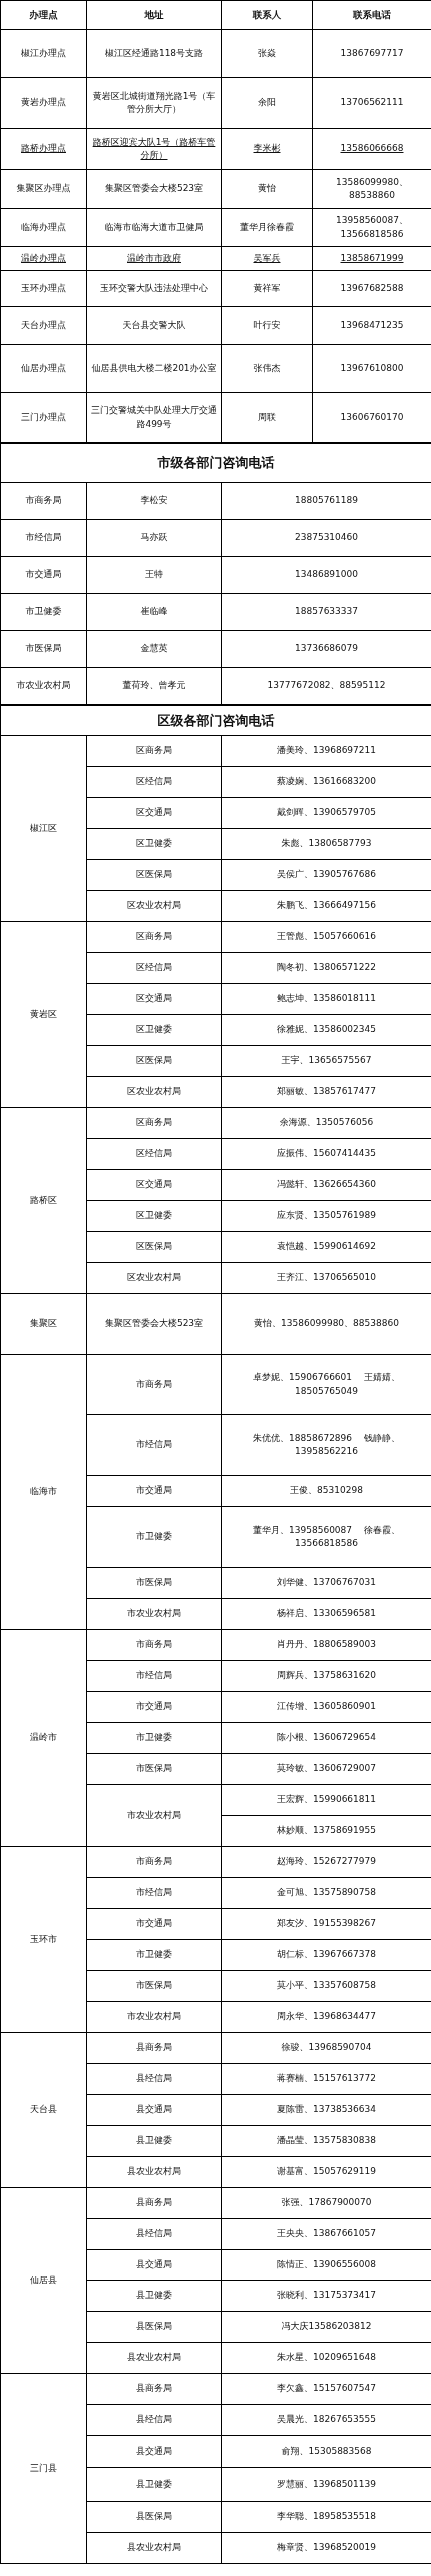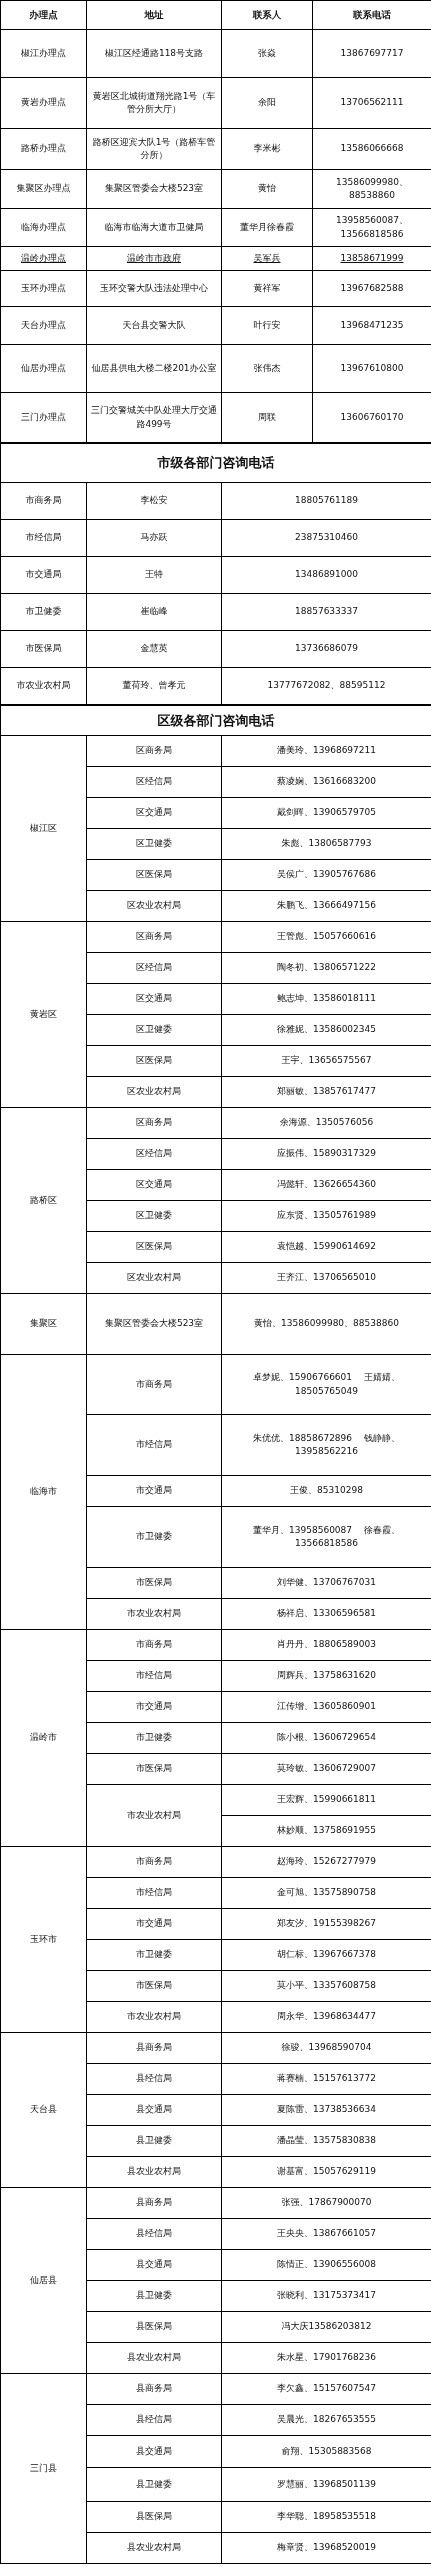--- a/index.html
+++ b/index.html
@@ -33,21 +33,21 @@
         <td>椒江区经通路118号支路</td>
         <td>张焱</td>
         <td>13867697717</td>
       </tr>
       <tr style="height: 51px;">
         <td>黄岩办理点</td>
         <td>黄岩区北城街道翔光路1号（车管分所大厅）</td>
         <td>余阳</td>
         <td>13706562111</td>
       </tr>
-      <tr style="height: 41px;">
+      <tr style="height: 41px; text-decoration: underline;">
         <td>路桥办理点</td>
         <td>路桥区迎宾大队1号（路桥车管分所）</td>
         <td>李米彬</td>
         <td>13586066668</td>
       </tr>
       <tr style="height: 39px;">
         <td>集聚区办理点</td>
         <td>集聚区管委会大楼523室</td>
         <td>黄怡</td>
         <td>13586099980、88538860</td>
@@ -194,21 +194,21 @@
         <td>区农业农村局</td>
         <td>郑丽敏、13857617477</td>
       </tr>
       <tr style="height: 31px;">
         <td rowspan="6">路桥区</td>
         <td>区商务局</td>
         <td>余海源、1350576056</td>
       </tr>
       <tr style="height: 31px;">
         <td>区经信局</td>
-        <td>应振伟、15890317329</td>
+        <td>应振伟、15607414435</td>
       </tr>
       <tr style="height: 31px;">
         <td>区交通局</td>
         <td>冯懿轩、13626654360</td>
       </tr>
       <tr style="height: 31px;">
         <td>区卫健委</td>
         <td>应东贤、13505761989</td>
       </tr>
       <tr style="height: 31px;">
@@ -339,21 +339,21 @@
       <tr style="height: 31px;">
         <td>县卫健委</td>
         <td>张晓利、13175373417</td>
       </tr>
       <tr style="height: 31px;">
         <td>县医保局</td>
         <td>冯大庆13586203812</td>
       </tr>
       <tr style="height: 31px;">
         <td>县农业农村局</td>
-        <td>朱水星、17901768236</td>
+        <td>朱水星、10209651648</td>
       </tr>
       <tr style="height: 31px;">
         <td rowspan="6">三门县</td>
         <td>县商务局</td>
         <td>李欠鑫、15157607547</td>
       </tr>
       <tr style="height: 31px;">
         <td>县经信局</td>
         <td>吴晨光、18267653555</td>
       </tr>

